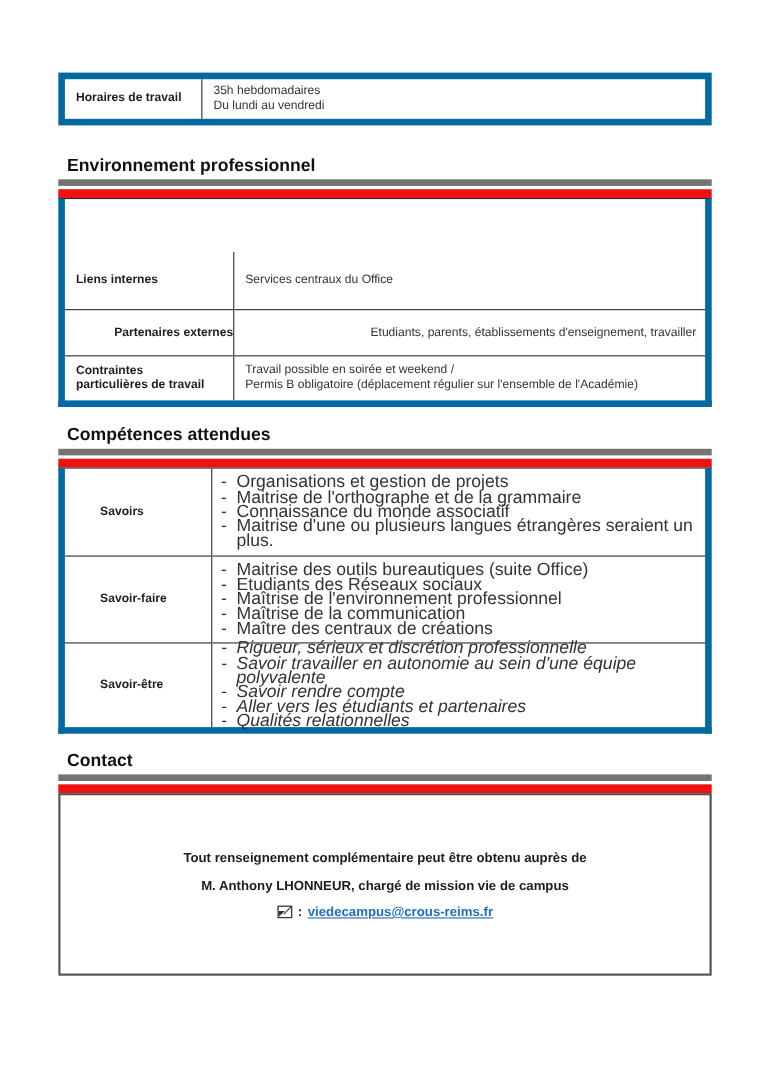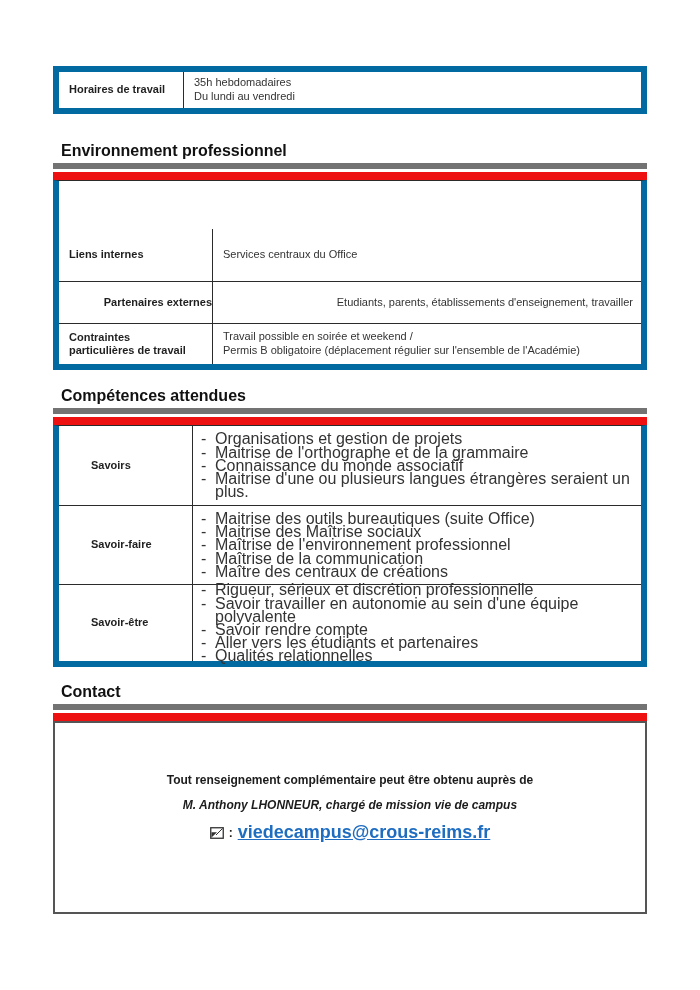--- a/index.html
+++ b/index.html
@@ -43,29 +43,29 @@
   .t-comp .rowA{height:79px;}
   .t-comp .rowB{height:79px;}
   .t-comp .rowC{height:77px;}
   .bullet{display:flex;font-size:16px;line-height:13.2px;color:#333;}
   .bullet .dash{width:14px;padding-left:8px;box-sizing:content-box;flex:none;}
   .bullet .dash::before{content:"-";}
   .bullet .btext{flex:1;}
   
   .sec3{margin-top:16px;}
   .contact-box{
-    height:193px;border:2px solid #555;box-sizing:border-box;
+    height:166px;border:2px solid #555;box-sizing:border-box;
     text-align:center;
   }
   .contact-box p{margin:0;font-size:12px;font-weight:bold;color:#1c1c1c;}
   .c1{padding-top:50px;}
-  .c2{padding-top:11px;font-style:italic;}
+  .c2{padding-top:11px;}
   .c3{padding-top:10px;display:flex;align-items:center;justify-content:center;gap:5px;}
   .mail-ic{display:inline-block;width:14px;height:12px;vertical-align:middle;}
-  a.email{color:#1f6dc1;text-decoration:underline;font-weight:bold;font-size:18px;}
+  a.email{color:#1f6dc1;text-decoration:underline;font-weight:bold;font-size:12px;}
   
   .footer-bar{margin-top:127px;height:8px;background:#ee1111;}
 </style>
 </head>
 <body>
 
 <div class="content">
 
   <div class="doc-table t-top">
     <div class="trow" style="height:100%;">
@@ -142,42 +142,42 @@
       <div class="tlabel">
         <div>Savoir-faire</div>
       </div>
       <div class="tvalue" style="padding-left:0;">
         <div class="bullet">
             <span class="dash"></span>
             <span class="btext">Maitrise des outils bureautiques (suite Office)</span>
           </div>
         <div class="bullet">
             <span class="dash"></span>
-            <span class="btext">Maitrise des Maîtrise sociaux</span>
+            <span class="btext">Etudiants des Réseaux sociaux</span>
           </div>
         <div class="bullet">
             <span class="dash"></span>
             <span class="btext">Maîtrise de l'environnement professionnel</span>
           </div>
         <div class="bullet">
             <span class="dash"></span>
             <span class="btext">Maîtrise de la communication</span>
           </div>
         <div class="bullet">
             <span class="dash"></span>
             <span class="btext">Maître des centraux de créations</span>
           </div>
       </div>
     </div>
 
     <div class="trow rowC">
       <div class="tlabel">
         <div>Savoir-être</div>
       </div>
-      <div class="tvalue" style="padding-left:0;">
+      <div class="tvalue" style="padding-left:0;font-style:italic;">
         <div class="bullet">
             <span class="dash"></span>
             <span class="btext">Rigueur, sérieux et discrétion professionnelle</span>
           </div>
         <div class="bullet">
             <span class="dash"></span>
             <span class="btext">Savoir travailler en autonomie au sein d'une équipe polyvalente</span>
           </div>
         <div class="bullet">
             <span class="dash"></span>

